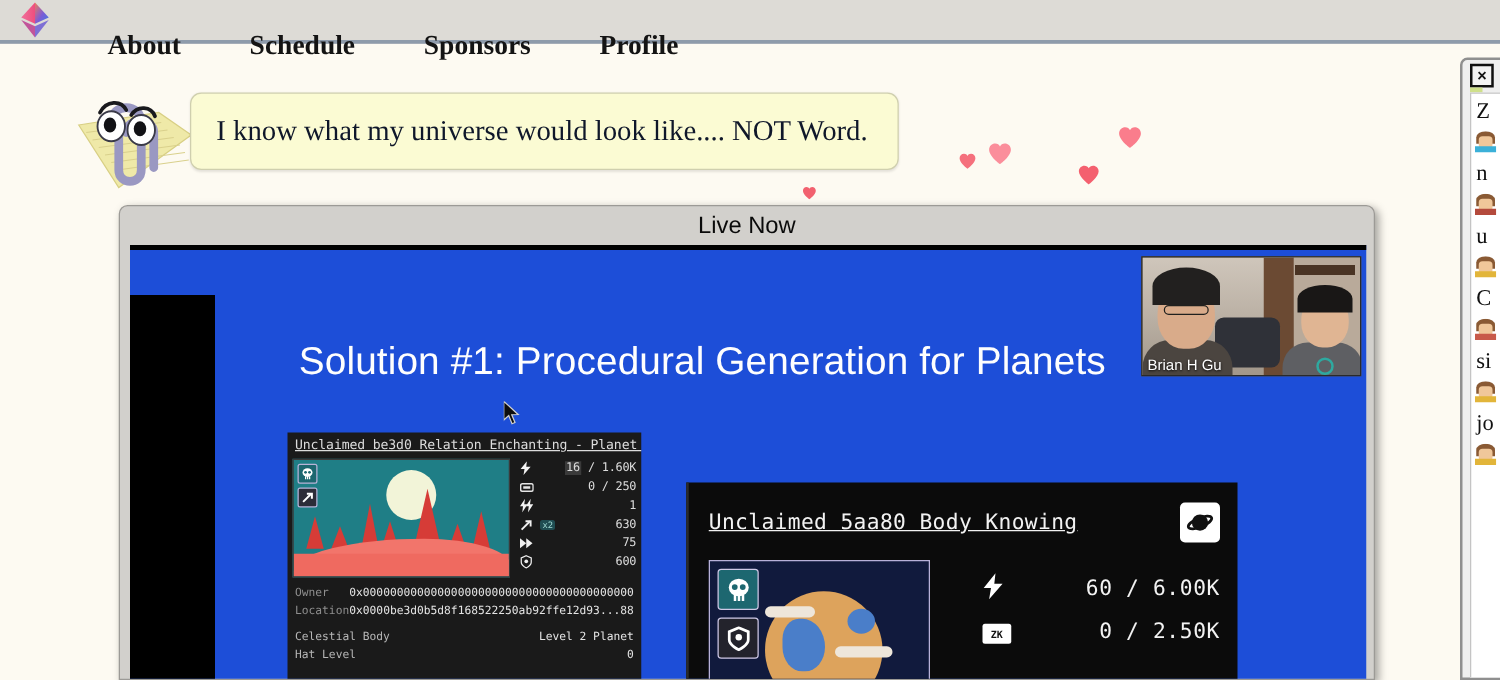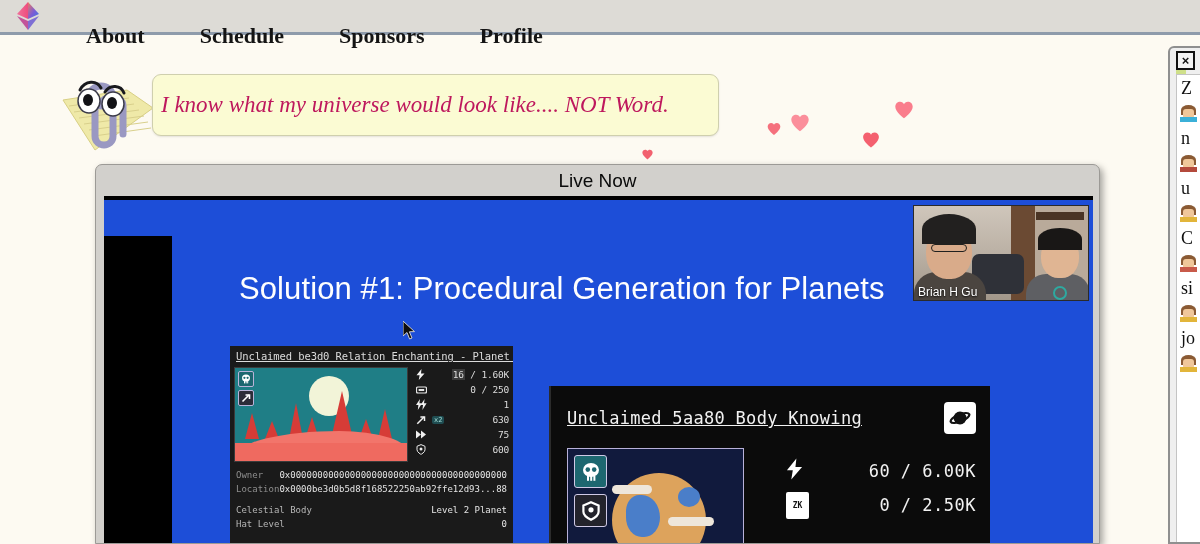--- a/index.html
+++ b/index.html
@@ -52,24 +52,23 @@
     position: absolute; left: 152px; top: 74px;
     width: 567px; height: 62px;
     background: #fbfbd3;
     border: 1px solid #cfcfae;
     border-radius: 9px;
     display: flex; align-items: center;
     box-shadow: 0 1px 2px rgba(0,0,0,0.10);
     z-index: 20;
   }
   #clippy-bubble-text {
-    font-size: 23px; color: #be185d;
-    padding-left: 8px; white-space: nowrap;
+    font-size: 23px; color: #0f172a;
+    padding-left: 20px; white-space: nowrap;
     font-family: "Liberation Serif", serif;
-    font-style: italic;
   }
 
   
   .heart { position: absolute; z-index: 15; }
   .heart svg { display: block; }
 
   
   #live-window {
     position: absolute; left: 95px; top: 164px;
     width: 1005px; height: 380px;
@@ -209,21 +208,21 @@
   }
   #par-skull { left:6px; top:6px; background:#1d6770; }
   #par-shield { left:6px; top:45px; background:#23232c; }
   #card-right-stats { flex:1; padding-left:42px; padding-top:6px; }
   .rstat-row { display:flex; align-items:center; height:34px; font-size:17px; }
   .rstat-ico { width:40px; }
   .rstat-val { margin-left:auto; letter-spacing:0.5px; }
   .zk-chip {
     display:inline-flex; align-items:center; justify-content:center;
     background:#fff; color:#111; font-size:8px; font-weight:700;
-    width:23px; height:27px; border-radius:2px;
+    width:23px; height:16px; border-radius:2px;
     font-family:"DejaVu Sans Mono", monospace;
   }
 
   
   #chat-panel {
     position: absolute; left: 1168px; top: 46px;
     width: 40px; height: 498px;
     background: #efefef;
     border: 2px solid #8f8f8f;
     border-radius: 6px 0 0 0;

